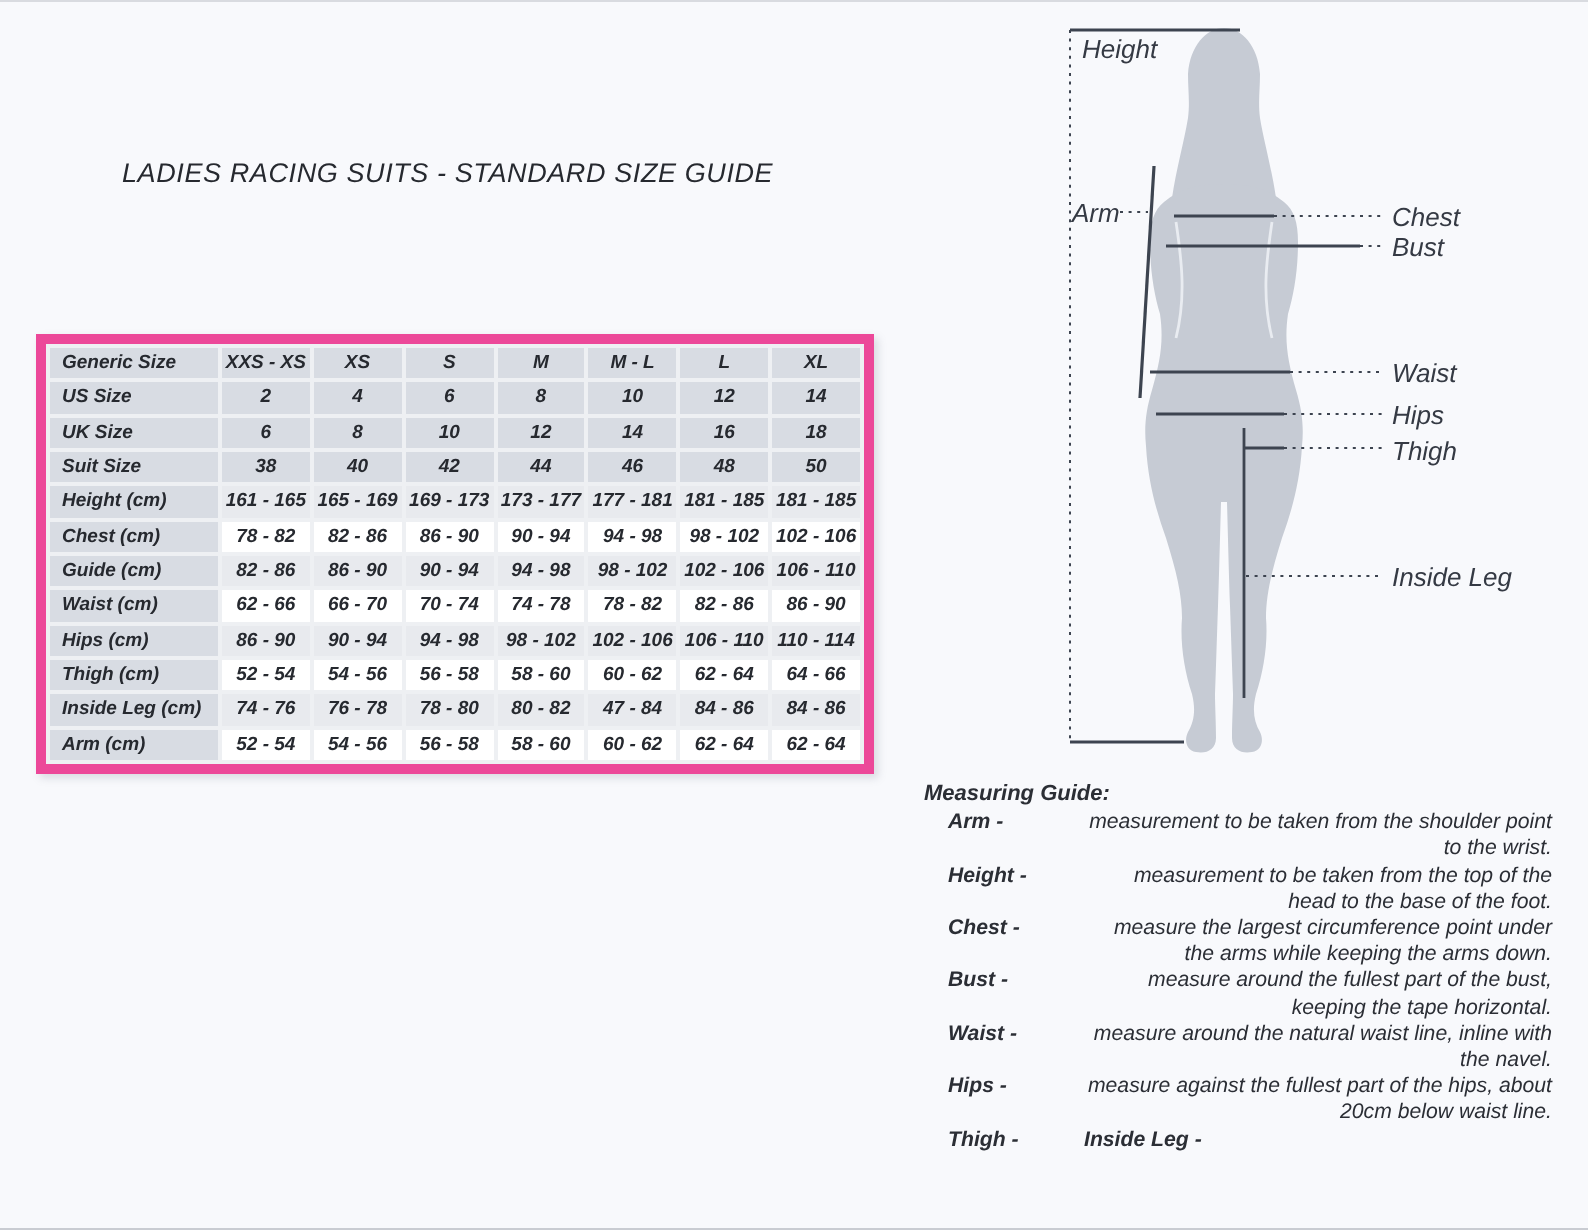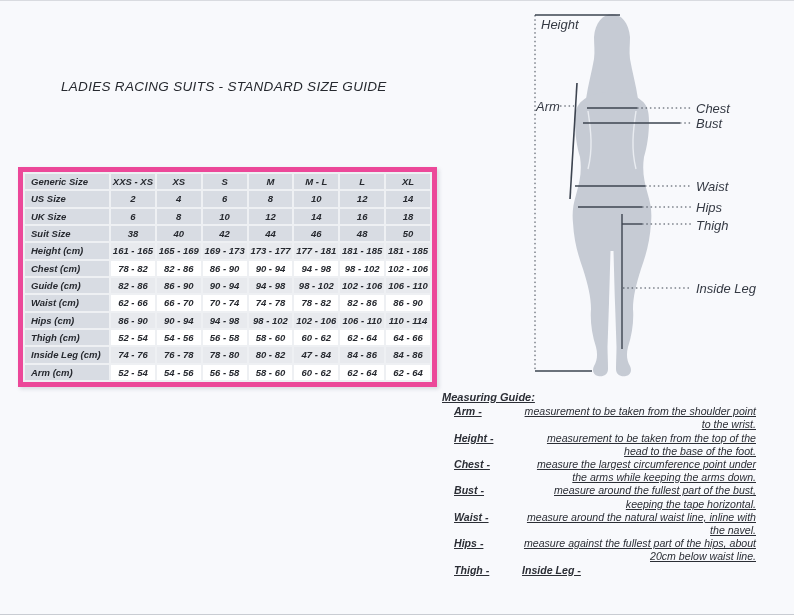--- a/index.html
+++ b/index.html
@@ -44,22 +44,22 @@
   table.size-table tr.hdr td.lbl,
   table.size-table tr.stripe td.lbl { background:#d8dce3; }
   
   .diagram { position:absolute; left:530px; top:0; width:264px; height:385px; }
   .diagram text {
     font-family:"Liberation Sans", sans-serif;
     font-style:italic; font-size:13px; fill:#353a44;
   }
   
   .guide {
-    position:absolute; left:442px; top:390px; width:318px;
-    font-style:italic; font-size:10.6px; line-height:13.2px; color:#2b2e35;text-decoration:underline;
+    position:absolute; left:462px; top:390px; width:318px;
+    font-style:italic; font-size:10.6px; line-height:13.2px; color:#2b2e35;
   }
   .guide-heading { font-weight:bold; margin-bottom:1px; font-size:11px; }
   .guide-grid { display:grid; grid-template-columns:68px 1fr;margin-left:12px; }
   .guide-term { font-weight:bold; white-space:nowrap; }
   .guide-desc { padding-right:4px;text-align:right; }
 </style>
 </head>
 <body>
 
 <h1 class="page-title">LADIES RACING SUITS - STANDARD SIZE GUIDE</h1>

